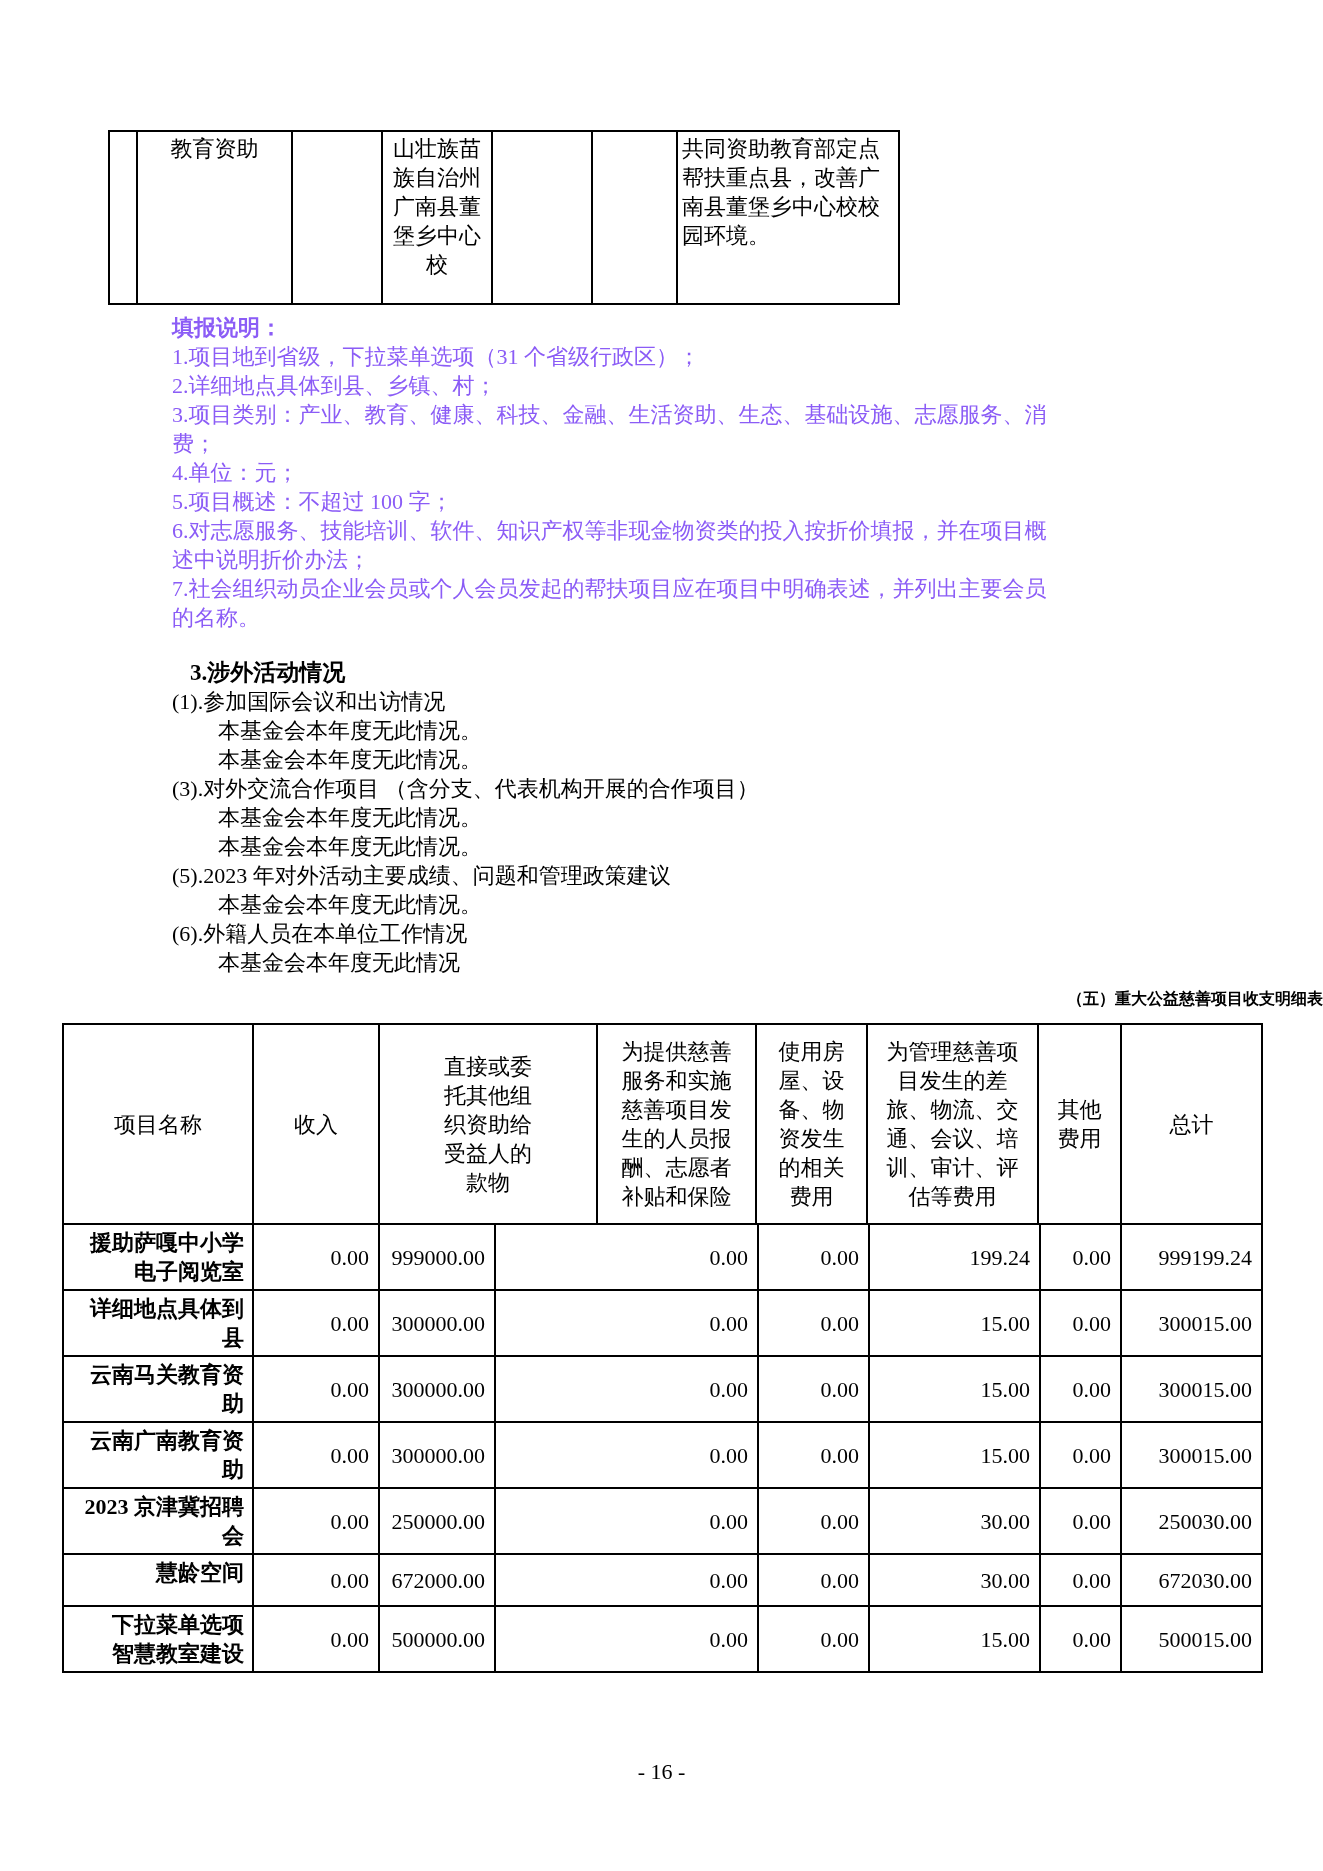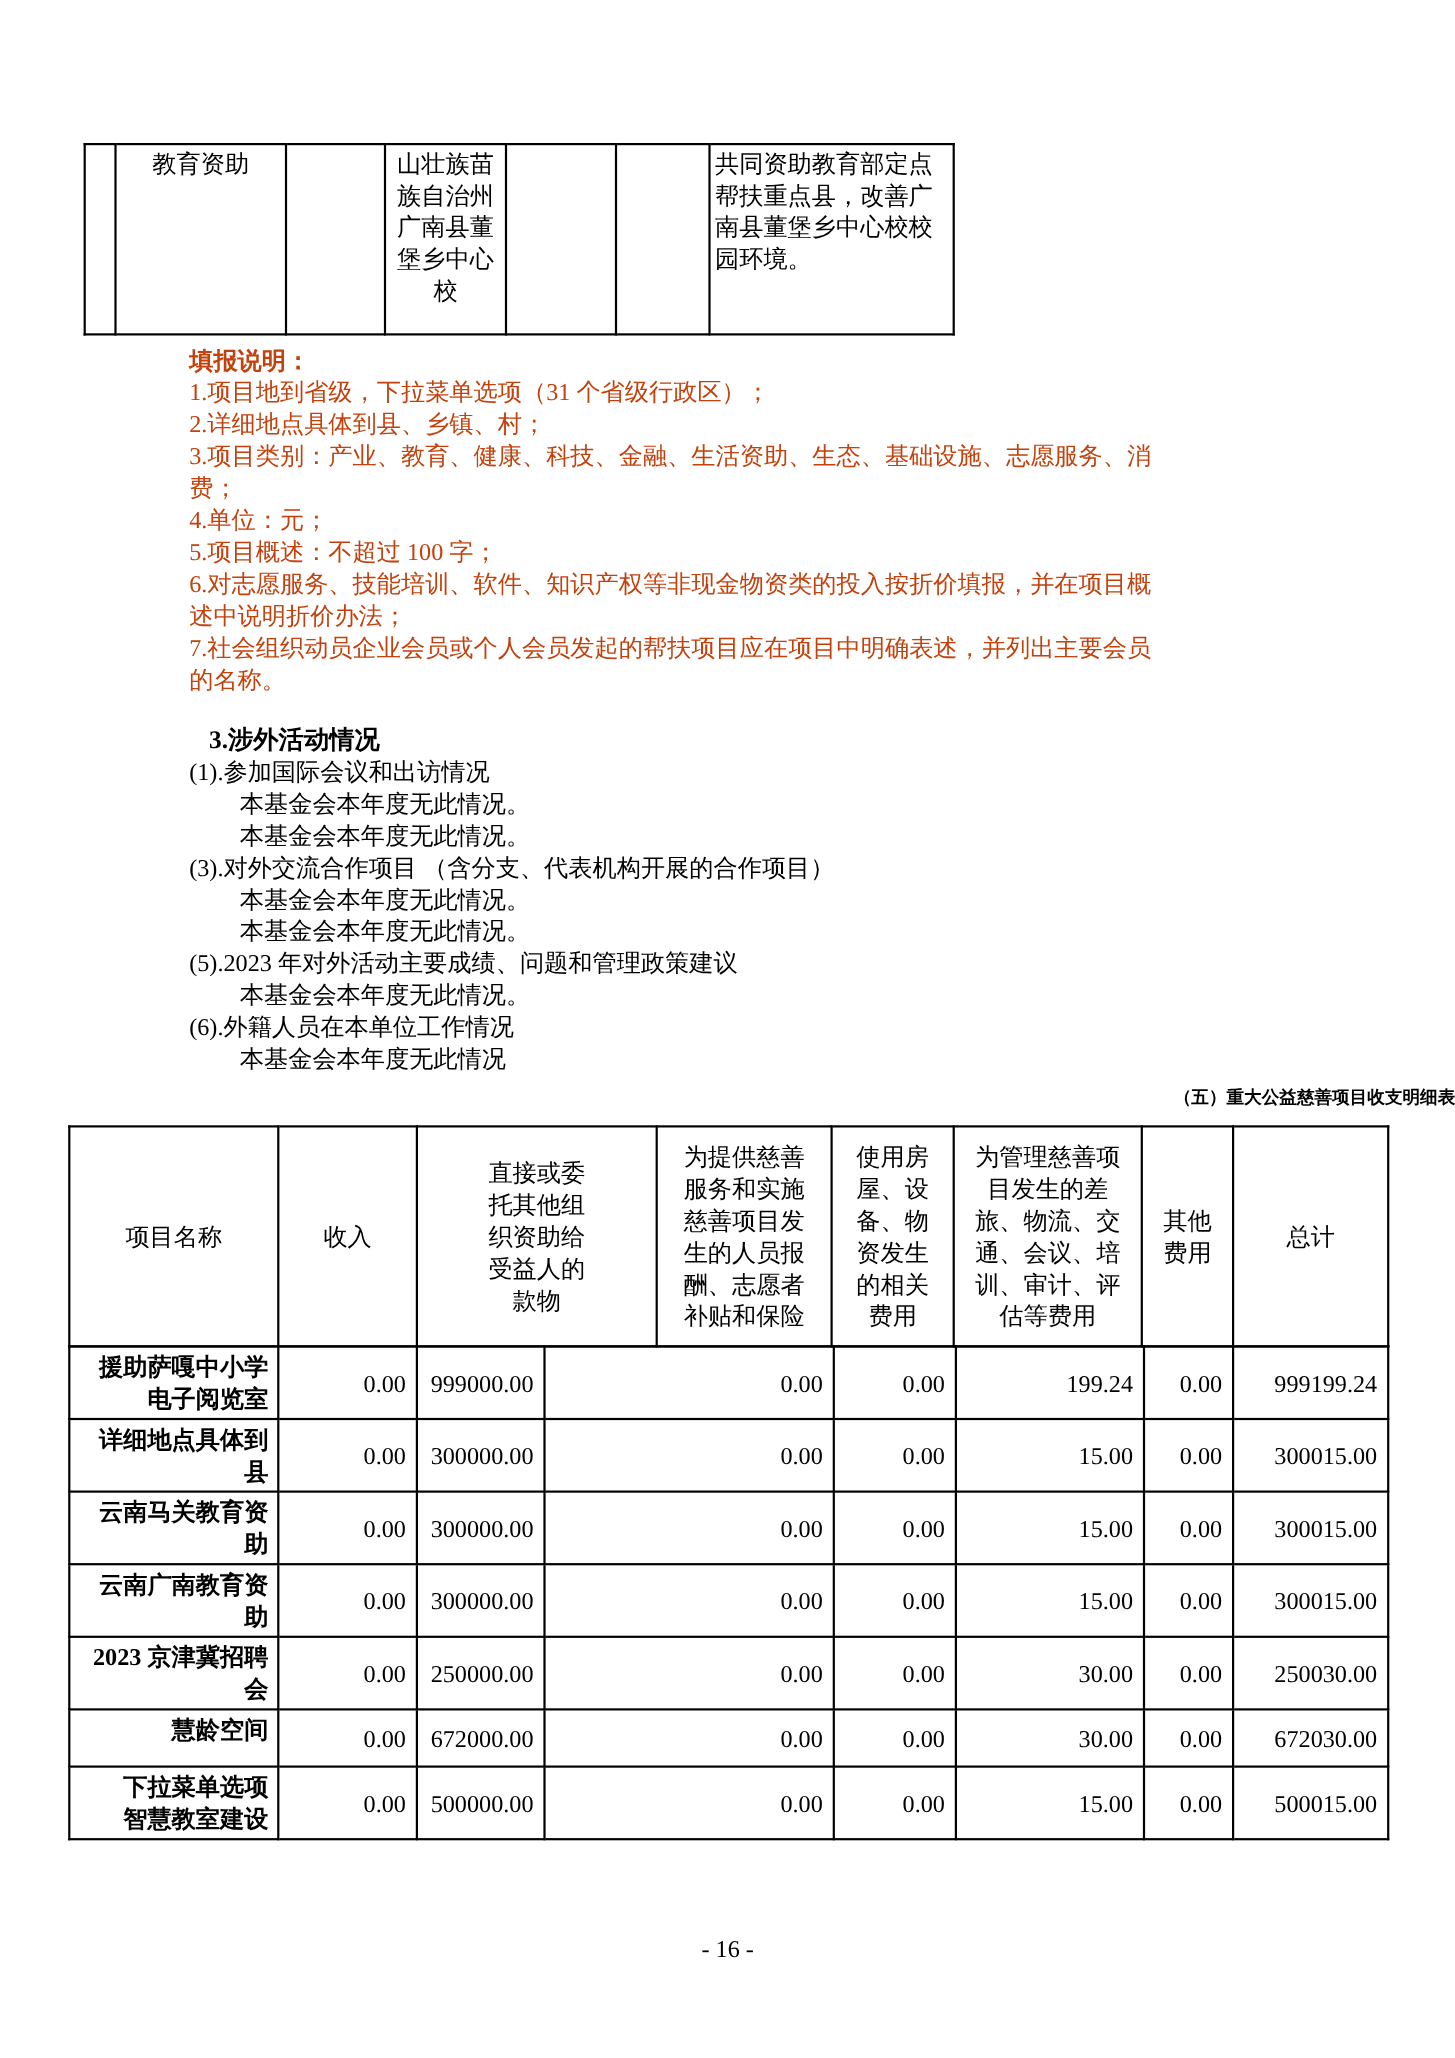--- a/index.html
+++ b/index.html
@@ -6,21 +6,21 @@
   html,body { margin:0; padding:0; background:#888; }
   .page {
     position:relative; width:1323px; height:1871px; margin:0 auto;
     background:#ffffff; color:#000;
     font-family:"Liberation Serif","DejaVu Serif",serif;
     font-size:22px; overflow:hidden;
   }
   table { border-collapse:collapse; table-layout:fixed; }
 
   
-  .top-table { margin:130px 0 0 76px; width:790px; height:175px; }
+  .top-table { margin:130px 0 0 108px; width:790px; height:175px; }
   .top-table td { border:2px solid #000; vertical-align:top; padding:2px 4px; line-height:29px; overflow:hidden; }
   .tt-c1, .tt-c3 { text-align:center; }
 
   
   .notes { margin:8px 0 0 172px; width:988px; line-height:29px; }
   .notes-title { font-weight:bold; }
 
   
   .activities { margin:26px 0 0 172px; line-height:29px; width:990px; }
   .act-title { font-weight:bold; font-size:23px; padding-left:18px; }
@@ -65,21 +65,21 @@
       <td class="tt-c1">教育资助</td>
       <td class="tt-c2"></td>
       <td class="tt-c3">山壮族苗族自治州广南县董堡乡中心校</td>
       <td class="tt-c4"></td>
       <td class="tt-c5"></td>
       <td class="tt-c6">共同资助教育部定点帮扶重点县，改善广南县董堡乡中心校校园环境。</td>
     </tr>
   </tbody>
     </table>
 
-  <div class="notes" style="color: #c2410c;">
+  <div class="notes" style="color: #8b5cf6;">
     <div class="notes-title">填报说明：</div>
     <div>
         <div>
           <div>1.项目地到省级，下拉菜单选项（31 个省级行政区）；</div>
         </div>
         <div>
           <div>2.详细地点具体到县、乡镇、村；</div>
         </div>
         <div>
           <div>3.项目类别：产业、教育、健康、科技、金融、生活资助、生态、基础设施、志愿服务、消</div>

